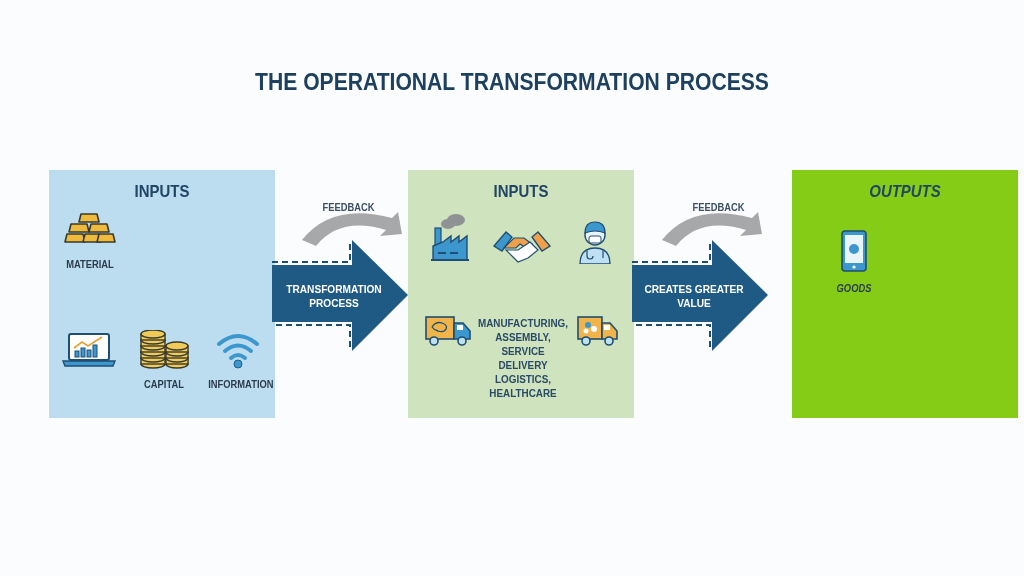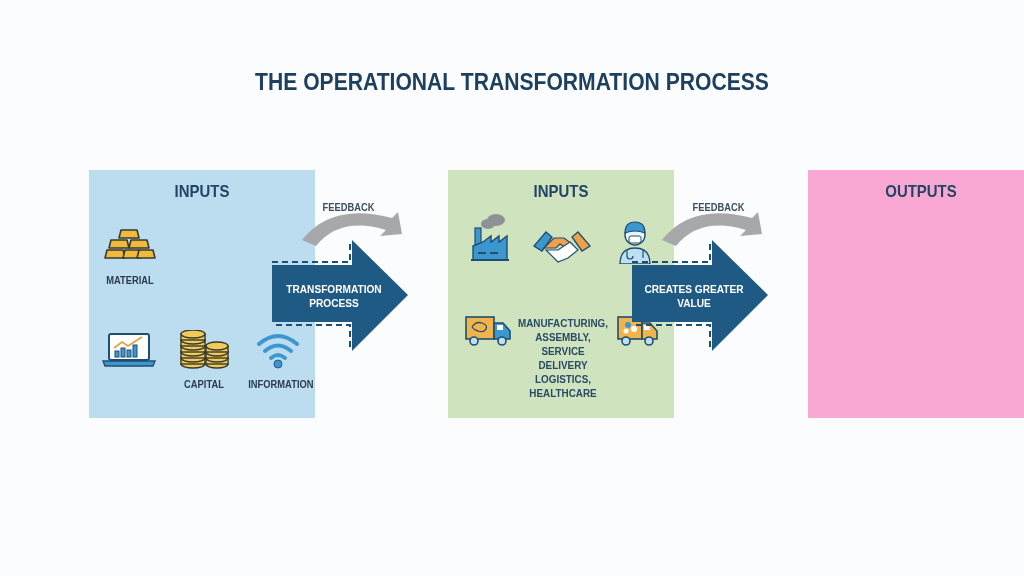--- a/index.html
+++ b/index.html
@@ -8,25 +8,25 @@
     background: #fbfcfd;
     font-family: "Liberation Sans", "DejaVu Sans", sans-serif;
     color: #1f3d5a;
   }
   .title {
     position: absolute; left: 0; top: 68px; width: 1024px; text-align: center;
     font-size: 24px; font-weight: bold; letter-spacing: 0px; color: #1e405f;
     transform: scaleX(0.88); transform-origin: center;
   }
   .panel {
-    position: absolute; top: 170px; width: 226px; height: 248px; margin-left: 40px;
+    position: absolute; top: 170px; width: 226px; height: 248px;
   }
   .panel.blue { left: 49px; background: #bcdcf0; }
   .panel.green { left: 408px; background: #cfe3be; }
-  .panel.yellow { left: 768px; background: #f9a8d4; }
+  .panel.yellow { left: 792px; background: #84cc16; font-style: italic; }
   .panel-title {
     position: absolute; left: 0; width: 100%; top: 12px; text-align: center;
     font-size: 17px; font-weight: bold; color: #214564;
     transform: scaleX(0.88);
   }
   .item { position: absolute; text-align: center; }
   .item svg { display: block; margin: 0 auto; }
   .label {
     font-size: 11px; font-weight: bold; color: #2b3c4c;
     transform: scaleX(0.85); white-space: nowrap;
@@ -49,21 +49,21 @@
   }
 </style>
 </head>
 <body>
 
 <div class="title">THE OPERATIONAL TRANSFORMATION PROCESS</div>
 
 <div class="panel blue">
   <div class="panel-title">INPUTS</div>
 
-  <div class="item" style="left:10px;top:52px;width:62px;">
+  <div class="item" style="left:10px;top:36px;width:62px;">
     <svg width="54" height="44" viewBox="0 0 54 44">
       <g stroke="#3a3a2a" stroke-width="1.6" fill="#f0bb3c" stroke-linejoin="round">
         <polygon points="18,8 34,8 36,16 16,16"></polygon>
         <polygon points="8,18 24,18 26,26 6,26"></polygon>
         <polygon points="28,18 44,18 46,26 26,26"></polygon>
         <polygon points="2,28 18,28 20,36 0,36" transform="translate(2,0)"></polygon>
         <polygon points="20,28 34,28 36,36 18,36" transform="translate(2,0)"></polygon>
         <polygon points="36,28 50,28 52,36 34,36"></polygon>
       </g>
     </svg>
@@ -208,14 +208,23 @@
   <div class="feedback-text" style="left:56px;">FEEDBACK</div>
   <div class="flow-text">
     <div>CREATES GREATER</div>
     <div>VALUE</div>
   </div>
 </div>
 
 <div class="panel yellow">
   <div class="panel-title">OUTPUTS</div>
 
+  <div class="item" style="left:32px;top:60px;width:60px;">
+    <svg width="28" height="42" viewBox="0 0 28 42">
+      <rect x="2" y="1" width="24" height="40" rx="3" fill="#3d97cf" stroke="#1f4e70" stroke-width="1.6"></rect>
+      <rect x="5" y="5" width="18" height="28" fill="#e9f4fb"></rect>
+      <circle cx="14" cy="19" r="5" fill="#3d97cf"></circle>
+      <circle cx="14" cy="37" r="1.6" fill="#ffffff"></circle>
+    </svg>
+    <div class="label" style="margin-top:10px;">GOODS</div>
+  </div>
 
 </div>
 
 </body></html>

